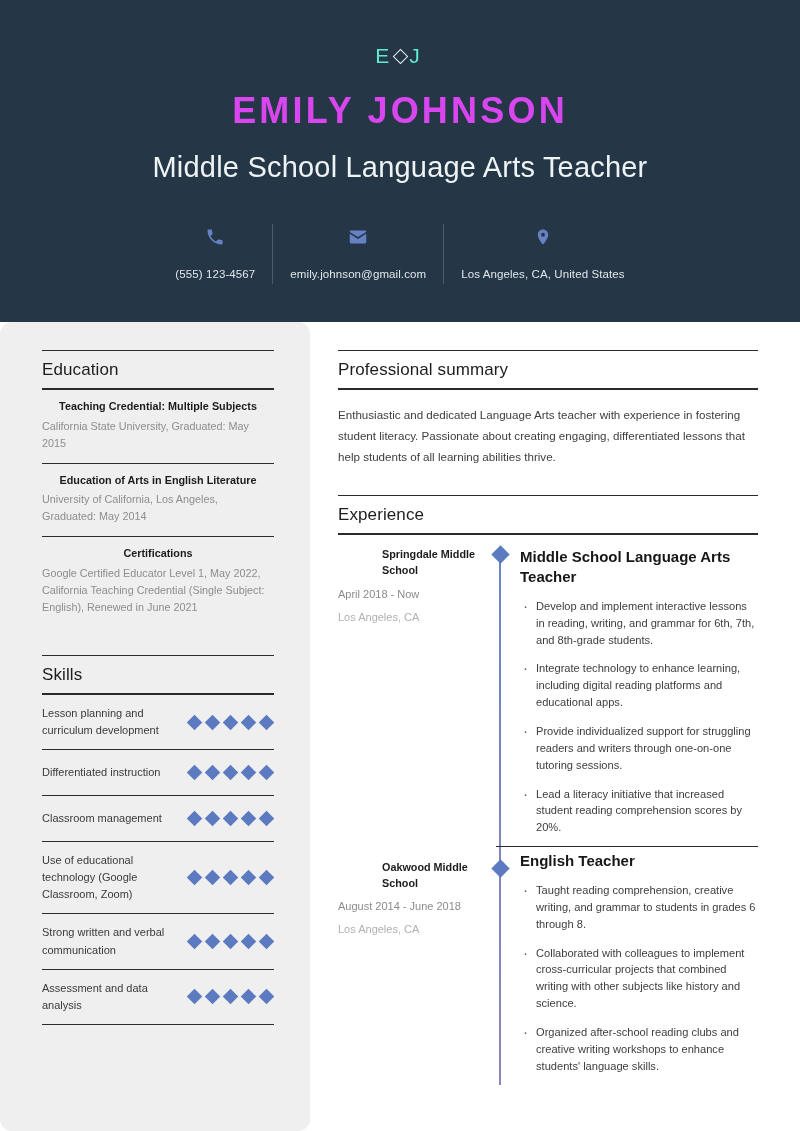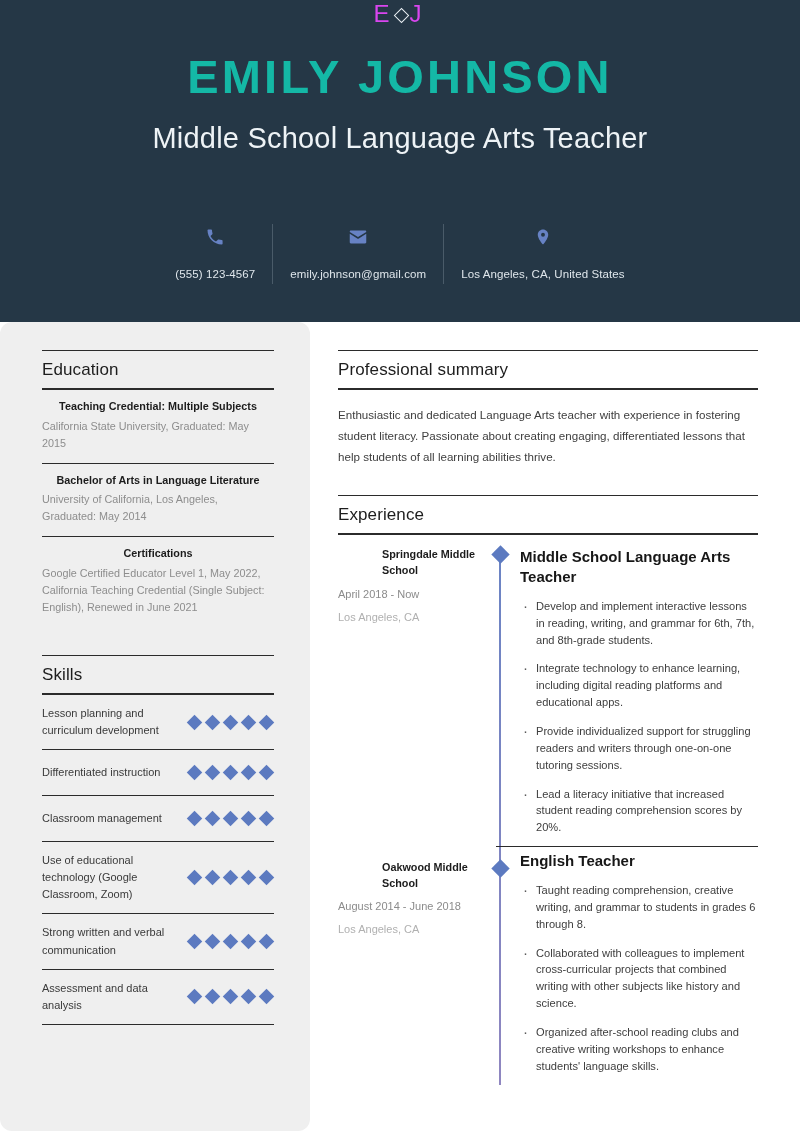--- a/index.html
+++ b/index.html
@@ -24,40 +24,41 @@
     position: absolute;
     left: 0; top: 0;
     width: 800px;
     height: 322px;
     background: #253746;
     color: #ffffff;
     text-align: center;
   }
 
   .monogram {
-    font-size: 24px;
+    margin-top: 44px;
+    font-size: 21px;
     letter-spacing: 5px;
-    color: #d946ef;
+    color: #5eead4;
     font-weight: 400;
   }
   .monogram .dia {
     display: inline-block;
     width: 11px; height: 11px;
     border: 1.4px solid #e8eef2;
     transform: rotate(45deg);
     margin: 0 3px 0 1px;
     vertical-align: 1px;
   }
 
   .full-name {
     margin-top: 24px;
-    font-size: 47px;
+    font-size: 36px;
     font-weight: bold;
     letter-spacing: 3.2px;
-    color: #14b8a6;
+    color: #d946ef;
     line-height: 1.05;
   }
 
   .job-title {
     margin-top: 21px;
     font-size: 29px;
     font-weight: 300;
     letter-spacing: 0.2px;
     color: #eef3f6;
   }
@@ -334,21 +335,21 @@
     <div class="section">
       <div class="section-title-wrap">
         <div class="section-title">Education</div>
       </div>
       <div id="education-list">
           <div class="edu-item">
             <div class="edu-degree">Teaching Credential: Multiple Subjects</div>
             <div class="edu-meta">California State University, Graduated: May 2015</div>
           </div>
           <div class="edu-item">
-            <div class="edu-degree">Bachelor of Arts in Language Literature</div>
+            <div class="edu-degree">Education of Arts in English Literature</div>
             <div class="edu-meta">University of California, Los Angeles, Graduated: May 2014</div>
           </div>
           <div class="edu-item">
             <div class="edu-degree">Certifications</div>
             <div class="edu-meta">Google Certified Educator Level 1, May 2022, California Teaching Credential (Single Subject: English), Renewed in June 2021</div>
           </div>
         </div>
     </div>
 
     <div class="section">

